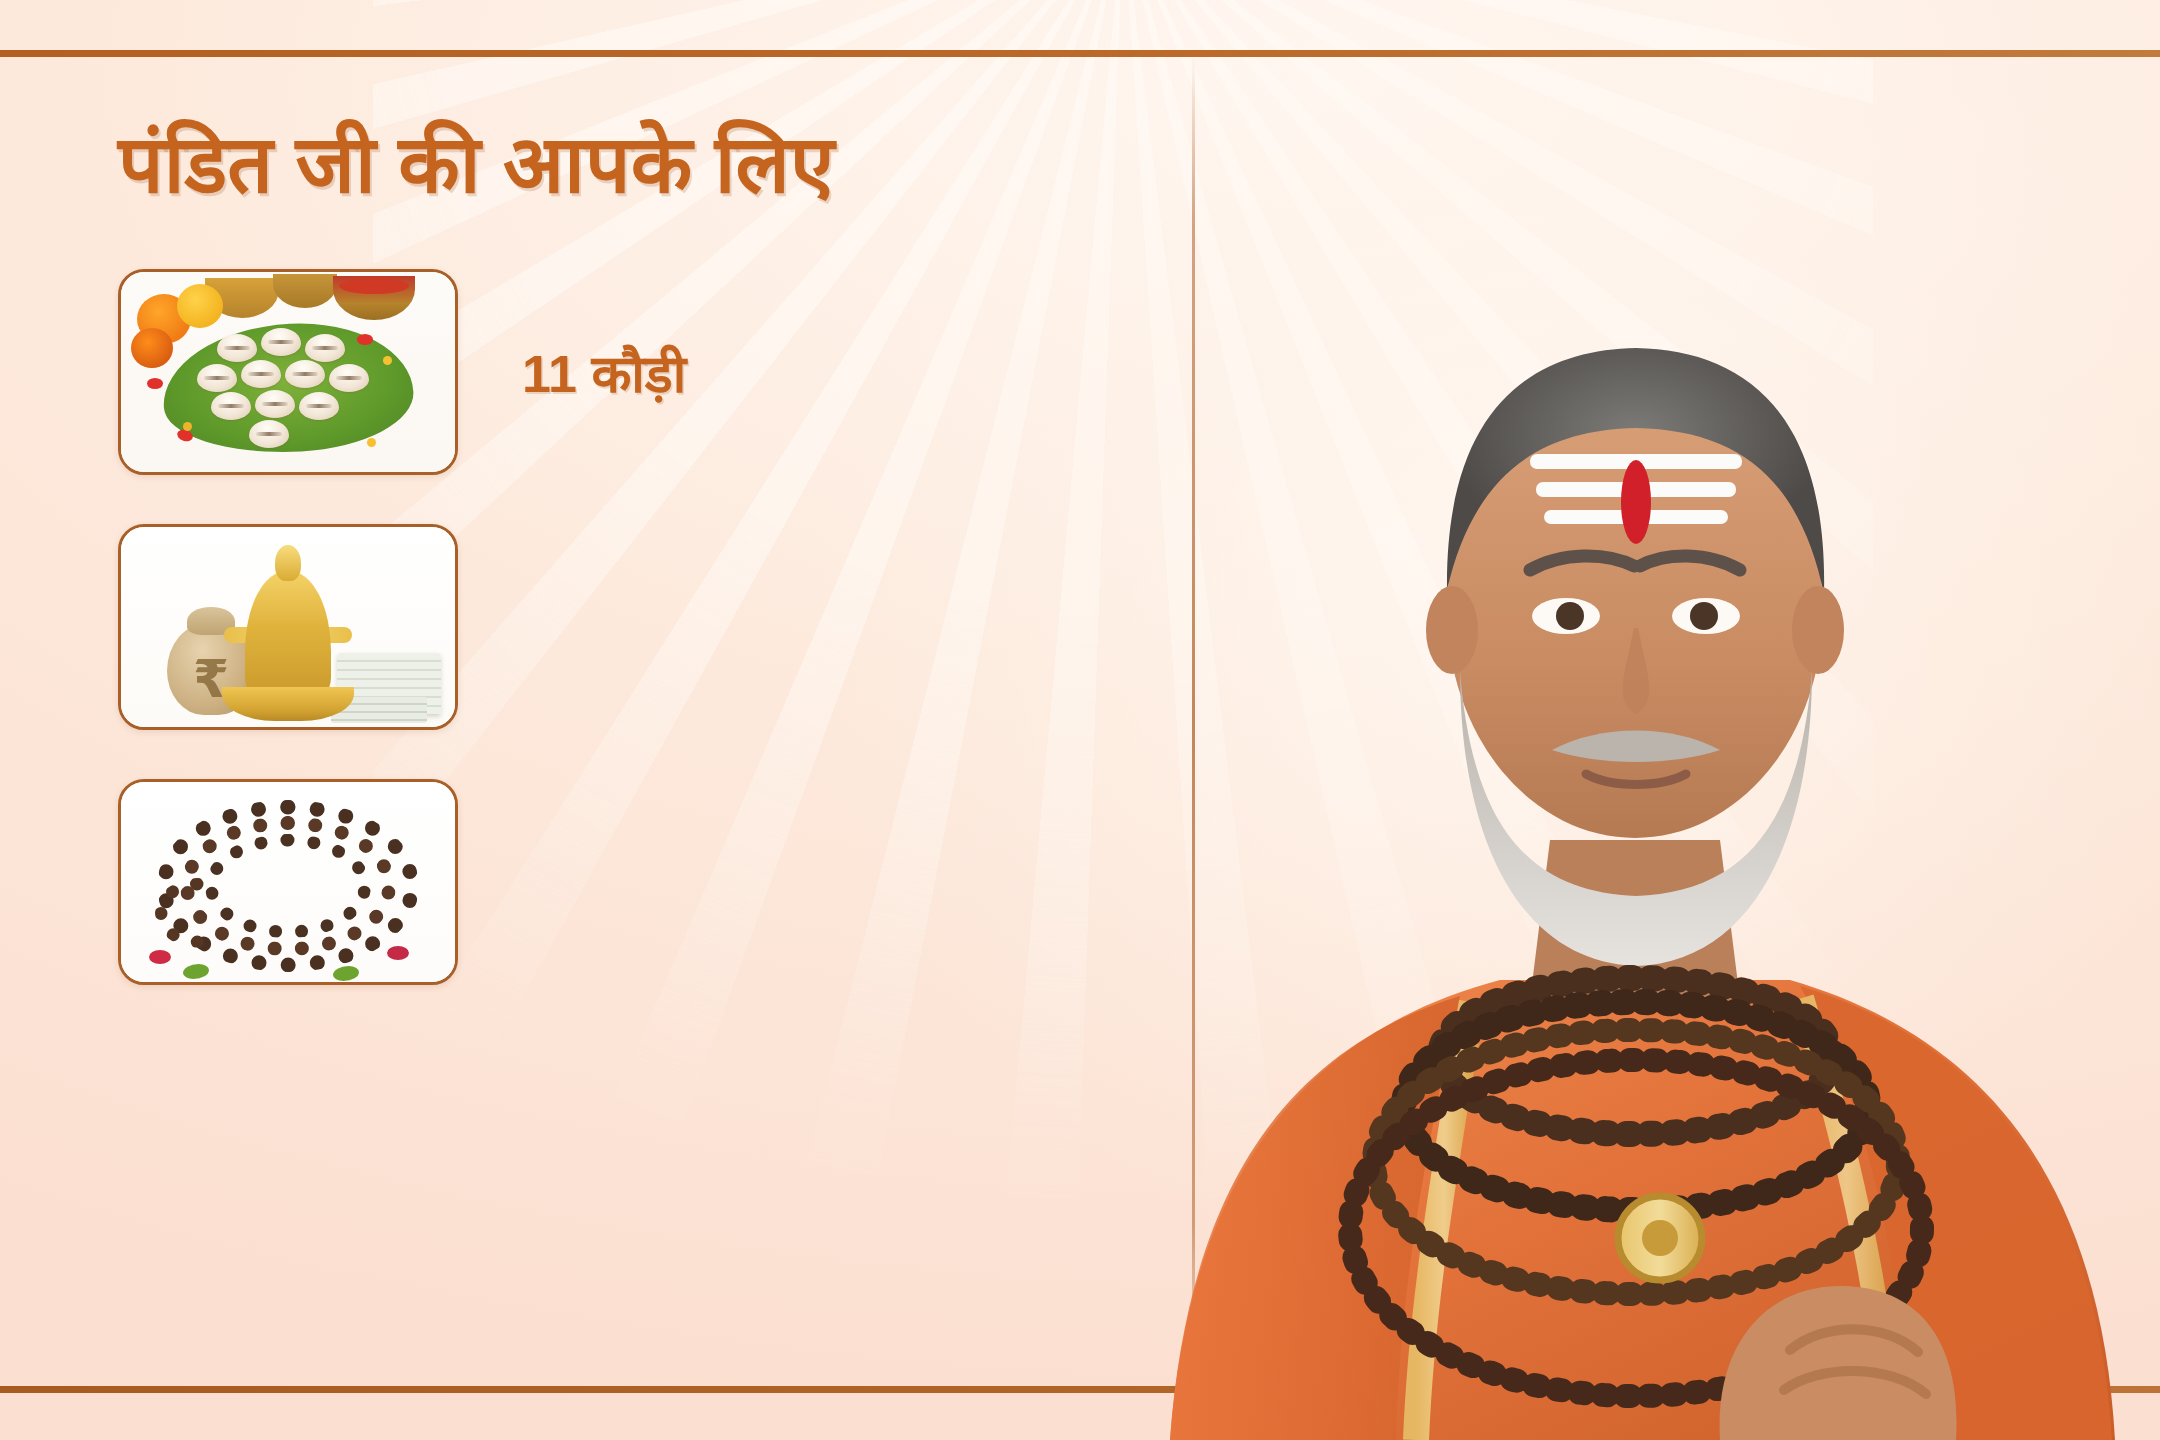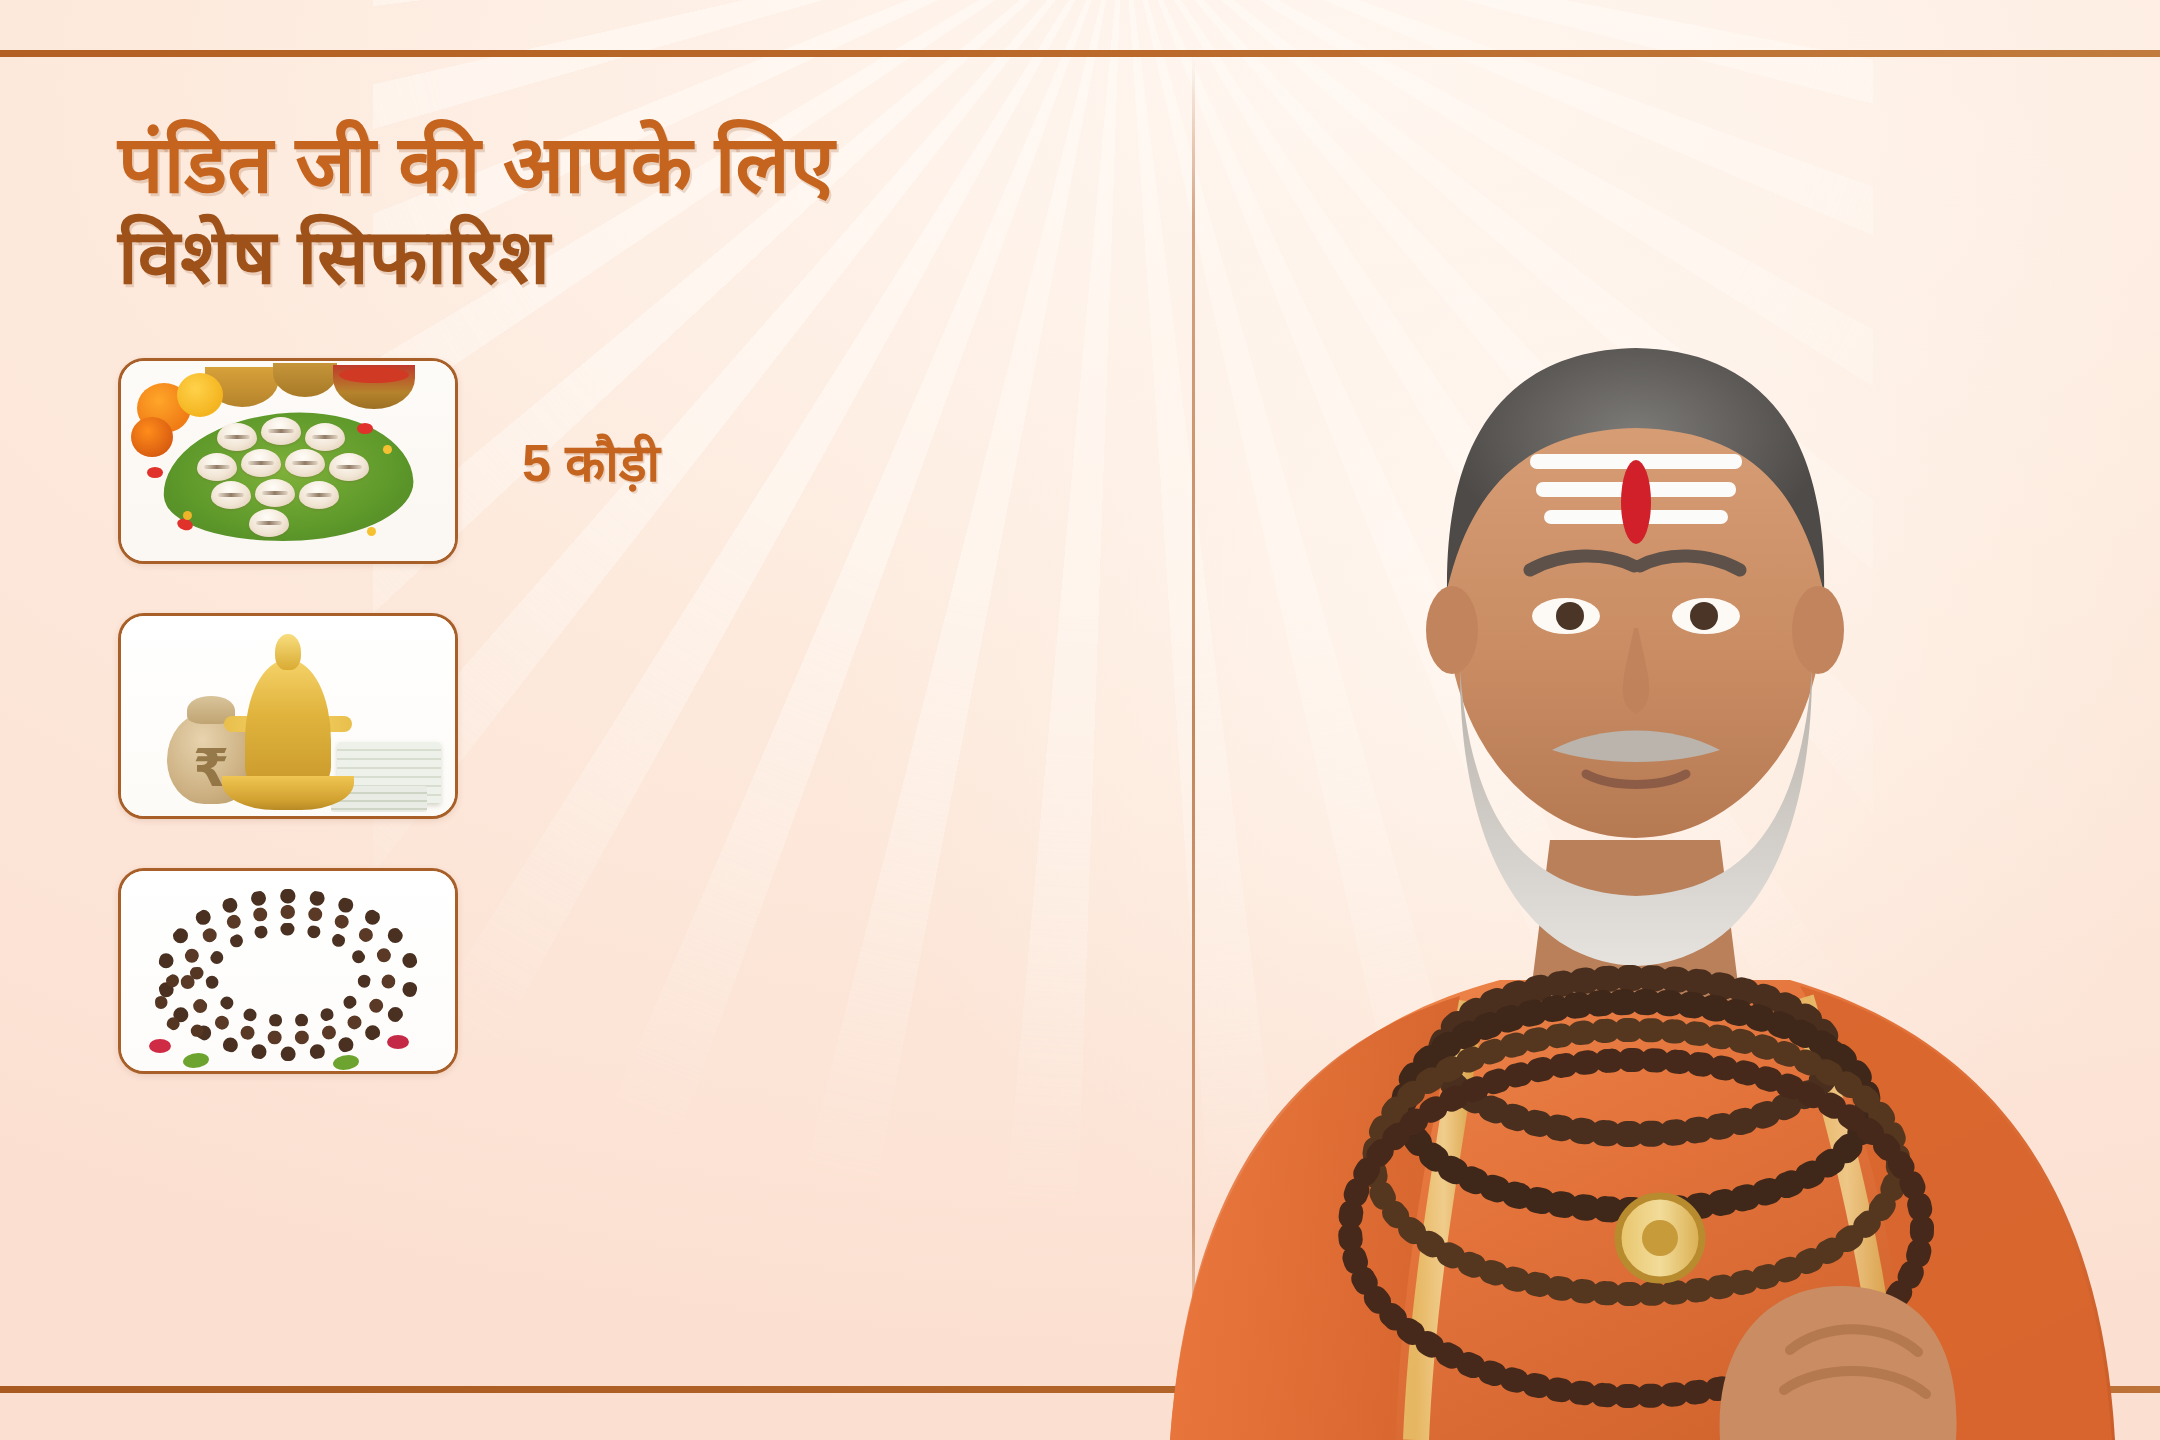--- a/index.html
+++ b/index.html
@@ -260,21 +260,20 @@
 
     <path d="M620 1390 C 614 1288, 672 1234, 744 1236 C 820 1238, 862 1292, 856 1390 Z" fill="#c98c63"></path>
     <path d="M690 1300 C 724 1272, 784 1272, 818 1302" stroke="#b5794f" stroke-width="10" fill="none" stroke-linecap="round"></path>
     <path d="M684 1340 C 720 1314, 790 1314, 826 1344" stroke="#b5794f" stroke-width="10" fill="none" stroke-linecap="round"></path>
   </svg>
 
   <div class="content">
 
     <h1 class="headline">
       <span class="l1">पंडित जी की आपके लिए</span>
-      <span class="l2">विशेष सिफारिश</span>
     </h1>
 
     <div class="list">
 
       <div class="item">
         <div class="thumb">
           <div class="thumb-inner t1">
             <div class="bowl b1"></div>
               <div class="bowl b2"></div>
               <div class="bowl b3"></div>
@@ -294,21 +293,21 @@
             <div class="shell" style="left:178px;top:120px;"></div>
             <div class="shell" style="left:128px;top:148px;"></div>
             <div class="petal" style="left:26px;top:106px;"></div>
             <div class="petal" style="left:56px;top:158px;transform:rotate(18deg);"></div>
             <div class="petal" style="left:236px;top:62px;"></div>
             <div class="dot" style="left:262px;top:84px;background:#f5c131;"></div>
             <div class="dot" style="left:246px;top:166px;background:#f5c131;"></div>
             <div class="dot" style="left:62px;top:150px;background:#f0b42a;"></div>
           </div>
         </div>
-        <div class="item-label">5 कौड़ी</div>
+        <div class="item-label">11 कौड़ी</div>
       </div>
 
       <div class="sep"></div>
 
       <div class="item">
         <div class="thumb">
           <div class="thumb-inner t2">
             <div class="bag"></div>
             <div class="rupee">₹</div>
             <div class="cash"></div>

